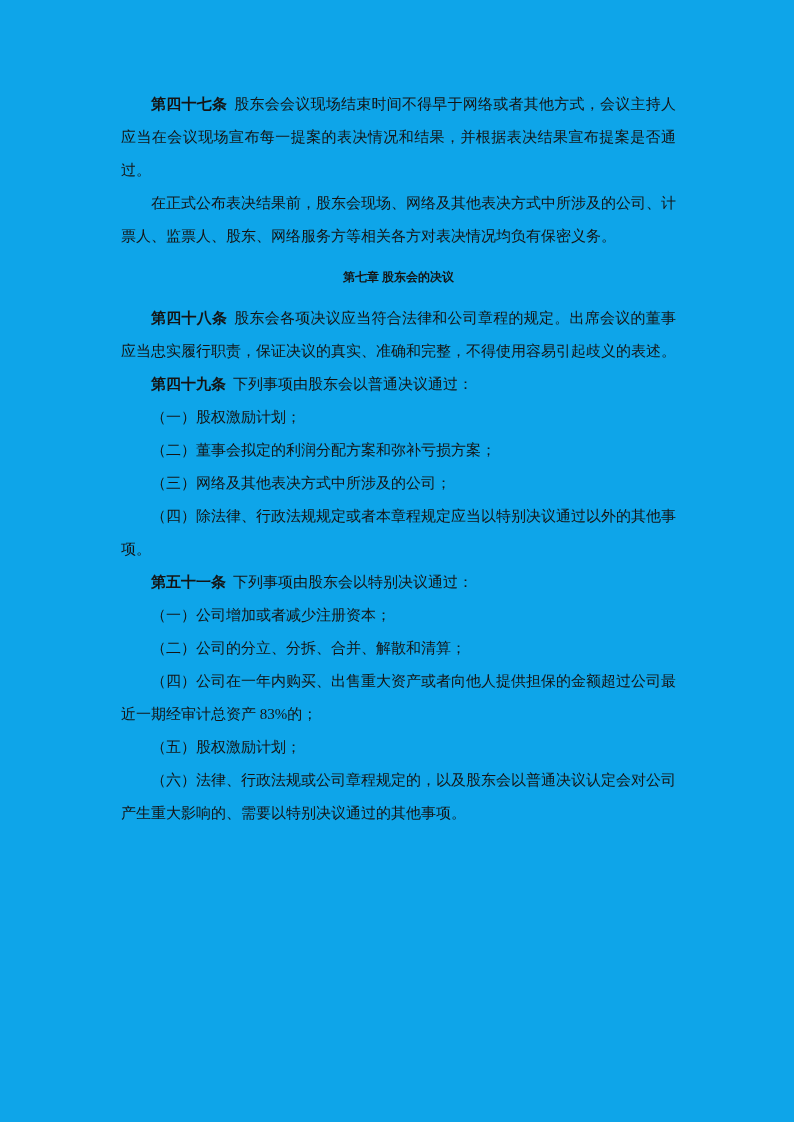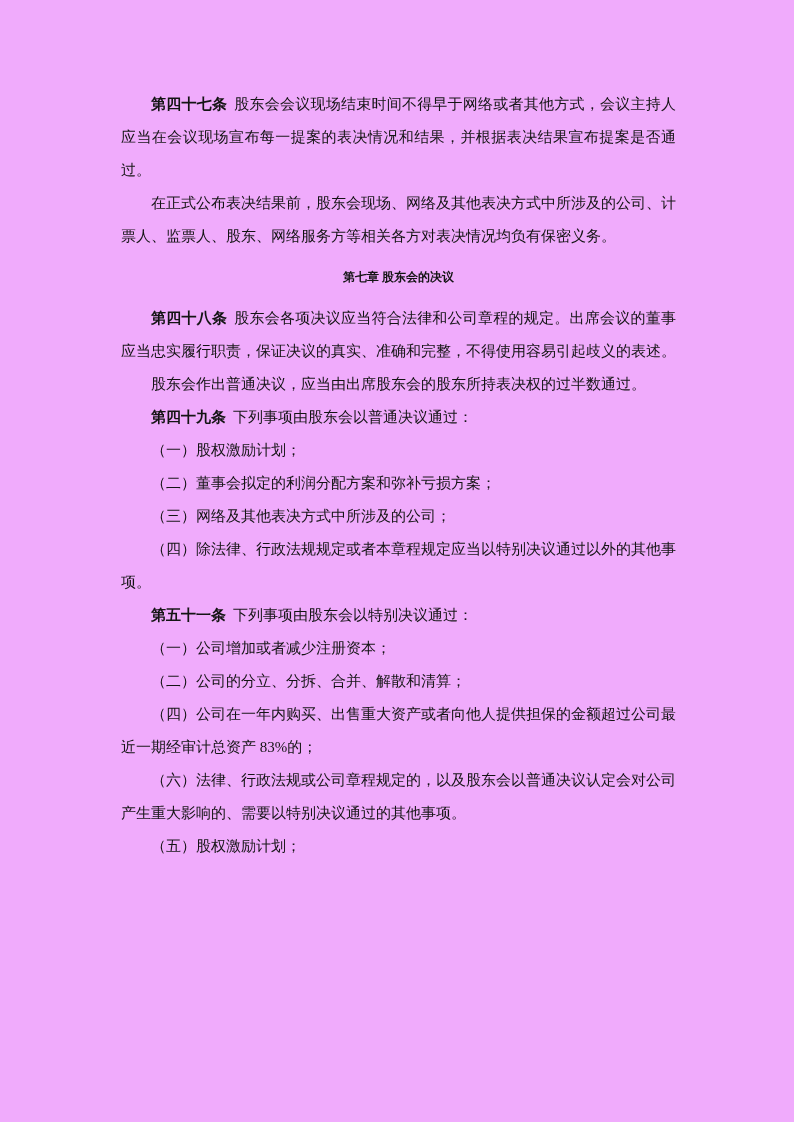--- a/index.html
+++ b/index.html
@@ -4,21 +4,21 @@
 <style>
   html, body {
     margin: 0;
     padding: 0;
     background: #ffffff;
   }
   .page {
     position: relative;
     width: 794px;
     height: 1122px;
-    background: #f0abfc;
+    background: #0ea5e9;
     box-sizing: border-box;
     padding: 88px 118px 0 121px;
     font-family: "Liberation Serif", "DejaVu Serif", serif;
     font-size: 15px;
     line-height: 33px;
     color: #141414;
     overflow: hidden;
   }
   .para {
     margin: 0;
@@ -44,21 +44,20 @@
 
   <p class="para"><b class="art">第四十七条</b><span>股东会会议现场结束时间不得早于网络或者其他方式，会议主持人应当在会议现场宣布每一提案的表决情况和结果，并根据表决结果宣布提案是否通过。</span></p>
 
   <p class="para"><span>在正式公布表决结果前，股东会现场、网络及其他表决方式中所涉及的公司、计票人、监票人、股东、网络服务方等相关各方对表决情况均负有保密义务。</span></p>
 
   <h2 class="chapter">第七章 股东会的决议</h2>
 
   <p class="para"><b class="art">第四十八条</b><span>股东会各项决议应当符合法律和公司章程的规定。出席会议的董事应当忠实履行职责，保证决议的真实、准确和完整，不得使用容易引起歧义的表述。</span></p>
 
 
-  <p class="para"><span>股东会作出普通决议，应当由出席股东会的股东所持表决权的过半数通过。</span></p>
 
 
   <p class="para"><b class="art">第四十九条</b><span>下列事项由股东会以普通决议通过：</span></p>
 
   <p class="para"><span>（一）股权激励计划；</span></p>
 
   <p class="para"><span>（二）董事会拟定的利润分配方案和弥补亏损方案；</span></p>
 
   <p class="para"><span>（三）网络及其他表决方式中所涉及的公司；</span></p>
 
@@ -66,17 +65,17 @@
 
   <p class="para"><b class="art">第五十一条</b><span>下列事项由股东会以特别决议通过：</span></p>
 
   <p class="para"><span>（一）公司增加或者减少注册资本；</span></p>
 
   <p class="para"><span>（二）公司的分立、分拆、合并、解散和清算；</span></p>
 
 
   <p class="para"><span>（四）公司在一年内购买、出售重大资产或者向他人提供担保的金额超过公司最近一期经审计总资产 83%的；</span></p>
 
+  <p class="para"><span>（五）股权激励计划；</span></p>
+
   <p class="para"><span>（六）法律、行政法规或公司章程规定的，以及股东会以普通决议认定会对公司产生重大影响的、需要以特别决议通过的其他事项。</span></p>
-
-  <p class="para"><span>（五）股权激励计划；</span></p>
 
 </div>
 
 </body></html>

